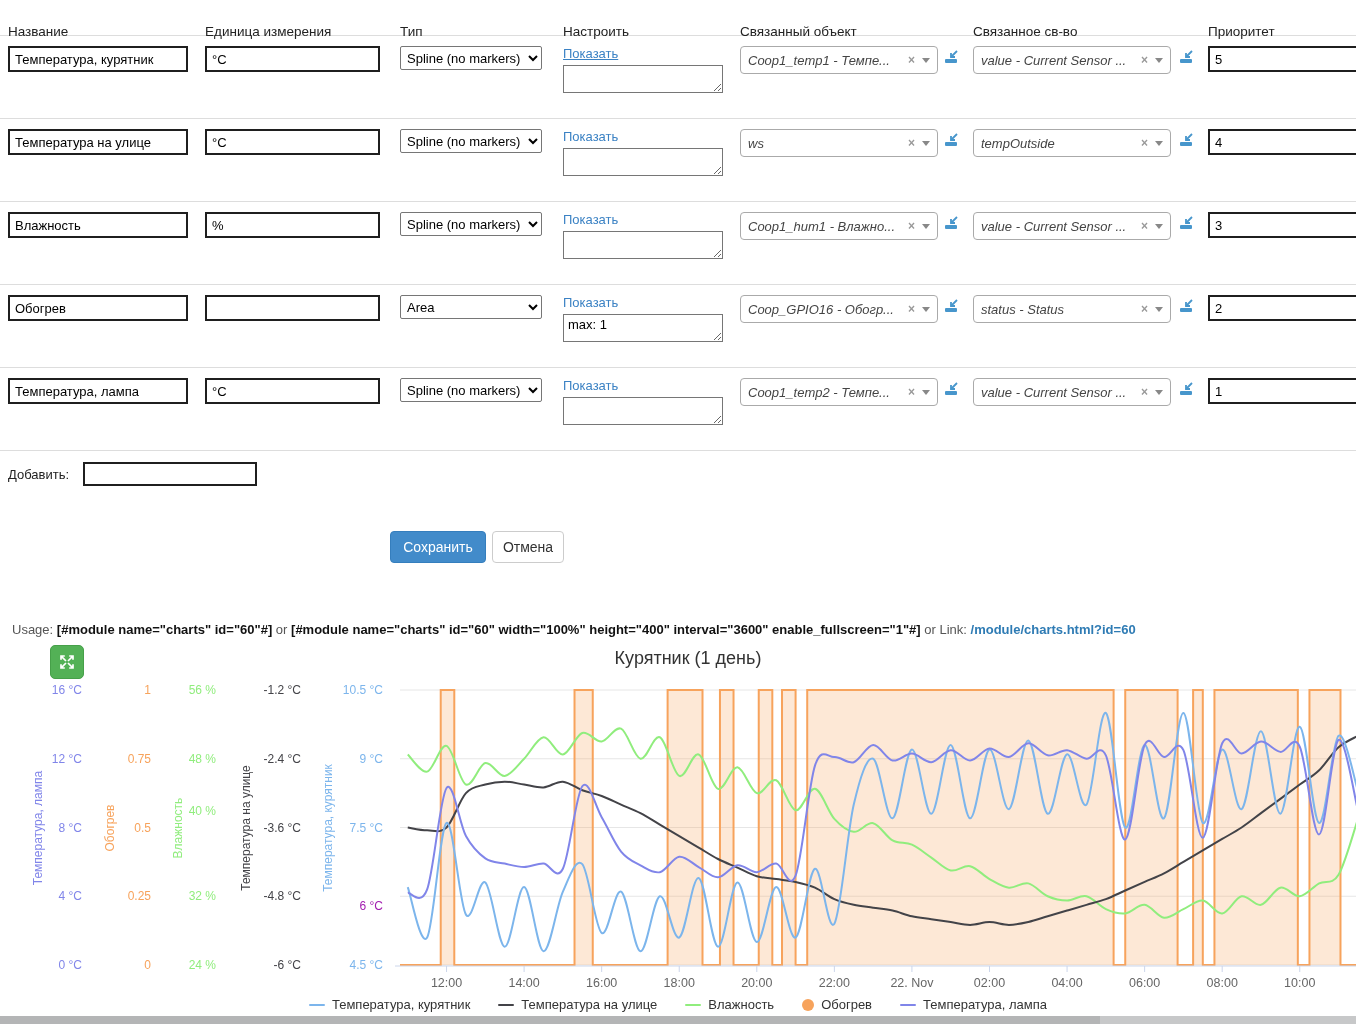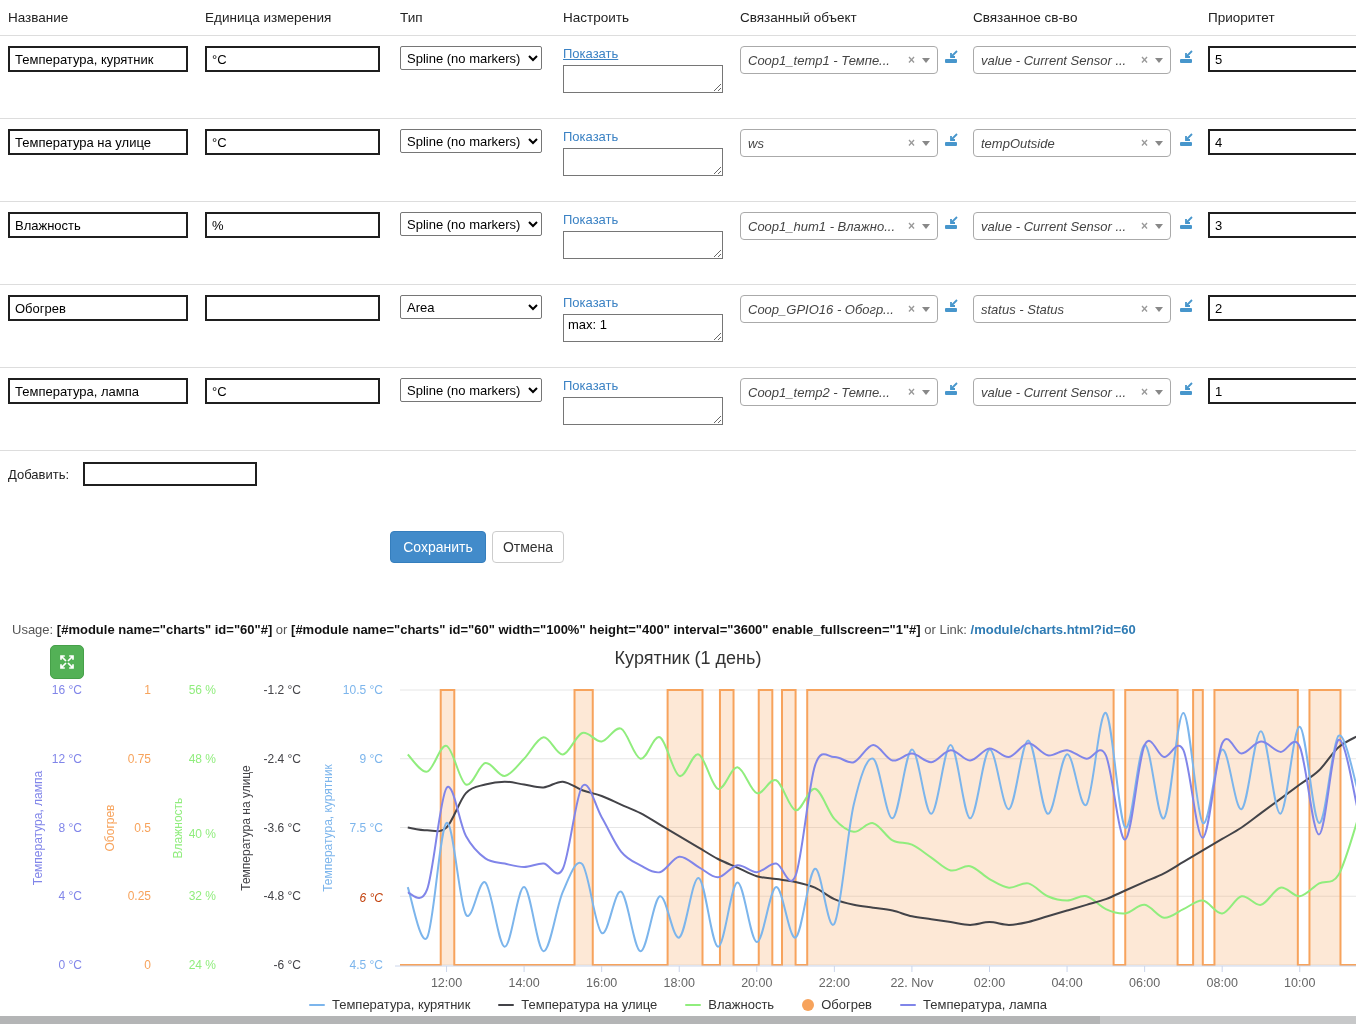--- a/index.html
+++ b/index.html
@@ -3,21 +3,21 @@
 <meta charset="utf-8">
 <style>
   * { box-sizing: border-box; }
   html,body { margin:0; padding:0; }
   body {
     width:1356px; height:1024px; overflow:hidden; position:relative;
     background:#fff; font-family:"Liberation Sans", sans-serif; font-size:13px; color:#333;
   }
   
   .hdr-row { position:relative; height:36px; border-bottom:1px solid #ddd; }
-  .hdr { position:absolute; top:10px; font-size:13.5px; color:#222; }
+  .hdr { position:absolute; top:24px; font-size:13.5px; color:#222; }
   .tbl-row { position:relative; height:83px; border-bottom:1px solid #ddd; }
   .c-name { left:8px; }  .c-unit { left:205px; } .c-type { left:400px; }
   .c-config { left:563px; } .c-obj { left:740px; } .c-prop { left:973px; } .c-prio { left:1208px; }
   .cell { position:absolute; top:10px; }
   .txt-input {
     width:180px; height:26px; border:2px solid #1f1f1f; padding:2px 5px;
     font:13px "Liberation Sans", sans-serif; color:#000; background:#fff;
   }
   .unit-input { width:175px; }
   .type-select {
@@ -384,34 +384,34 @@
       <div class="ytick" style="left: 10px; top: 317px; color: rgb(128, 133, 233);">0 °C</div>
       <div class="ytitle" style="left: 38px; top: 187.5px; color: rgb(128, 133, 233);">Температура, лампа</div>
       <div class="ytick" style="left: 79px; top: 42px; color: rgb(247, 163, 92);">1</div>
       <div class="ytick" style="left: 79px; top: 110.75px; color: rgb(247, 163, 92);">0.75</div>
       <div class="ytick" style="left: 79px; top: 179.5px; color: rgb(247, 163, 92);">0.5</div>
       <div class="ytick" style="left: 79px; top: 248.25px; color: rgb(247, 163, 92);">0.25</div>
       <div class="ytick" style="left: 79px; top: 317px; color: rgb(247, 163, 92);">0</div>
       <div class="ytitle" style="left: 110px; top: 187.5px; color: rgb(247, 163, 92);">Обогрев</div>
       <div class="ytick" style="left: 144px; top: 42px; color: rgb(144, 237, 125);">56 %</div>
       <div class="ytick" style="left: 144px; top: 110.75px; color: rgb(144, 237, 125);">48 %</div>
-      <div class="ytick" style="left: 144px; top: 186px; color: rgb(144, 237, 125);">40 %</div>
+      <div class="ytick" style="left: 144px; top: 163px; color: rgb(144, 237, 125);">40 %</div>
       <div class="ytick" style="left: 144px; top: 248.25px; color: rgb(144, 237, 125);">32 %</div>
       <div class="ytick" style="left: 144px; top: 317px; color: rgb(144, 237, 125);">24 %</div>
       <div class="ytitle" style="left: 178px; top: 187.5px; color: rgb(144, 237, 125);">Влажность</div>
       <div class="ytick" style="left: 229px; top: 42px; color: rgb(67, 67, 72);">-1.2 °C</div>
       <div class="ytick" style="left: 229px; top: 110.75px; color: rgb(67, 67, 72);">-2.4 °C</div>
       <div class="ytick" style="left: 229px; top: 179.5px; color: rgb(67, 67, 72);">-3.6 °C</div>
       <div class="ytick" style="left: 229px; top: 248.25px; color: rgb(67, 67, 72);">-4.8 °C</div>
       <div class="ytick" style="left: 229px; top: 317px; color: rgb(67, 67, 72);">-6 °C</div>
       <div class="ytitle" style="left: 246px; top: 187.5px; color: rgb(67, 67, 72);">Температура на улице</div>
       <div class="ytick" style="left: 311px; top: 42px; color: rgb(124, 181, 236);">10.5 °C</div>
       <div class="ytick" style="left: 311px; top: 110.75px; color: rgb(124, 181, 236);">9 °C</div>
       <div class="ytick" style="left: 311px; top: 179.5px; color: rgb(124, 181, 236);">7.5 °C</div>
-      <div class="ytick" style="left: 311px; top: 250px; color: #c2410c; font-style: italic;">6 °C</div>
+      <div class="ytick" style="left: 311px; top: 258px; color: #a21caf;">6 °C</div>
       <div class="ytick" style="left: 311px; top: 317px; color: rgb(124, 181, 236);">4.5 °C</div>
       <div class="ytitle" style="left: 328px; top: 187.5px; color: rgb(124, 181, 236);">Температура, курятник</div>
     </div>
   <div class="legend" id="legend">
       <div class="lg-item">
         <span class="lg-line" style="border-top-color: rgb(124, 181, 236);"></span>
         <span>Температура, курятник</span>
       </div>
       <div class="lg-item">
         <span class="lg-line" style="border-top-color: rgb(67, 67, 72);"></span>

